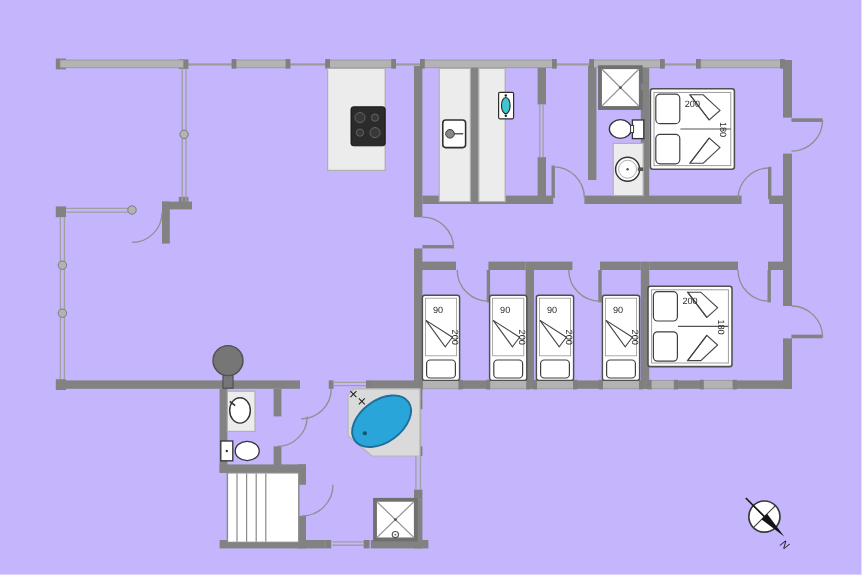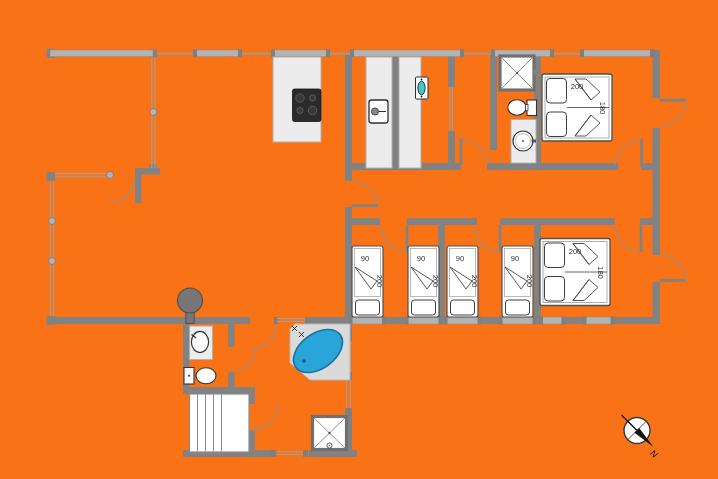--- a/index.html
+++ b/index.html
@@ -1,16 +1,16 @@
 <!DOCTYPE html>
 <html><head>
 <meta charset="utf-8">
 <style>
   html,body{margin:0;padding:0;background:#ffffff;}
-  .canvas{width:718px;height:479px;position:relative;background:#f97316;overflow:hidden;
+  .canvas{width:718px;height:479px;position:relative;background:#c4b5fd;overflow:hidden;
           font-family:"Liberation Sans", sans-serif;}
   svg{display:block;}
   text{font-family:"Liberation Sans", sans-serif;fill:#2b2b2b;}
   .dim{font-size:7.6px;}
   .north{font-size:9px;font-style:italic;fill:#141414;}
 </style>
 </head>
 <body>
 
 <div class="canvas">

